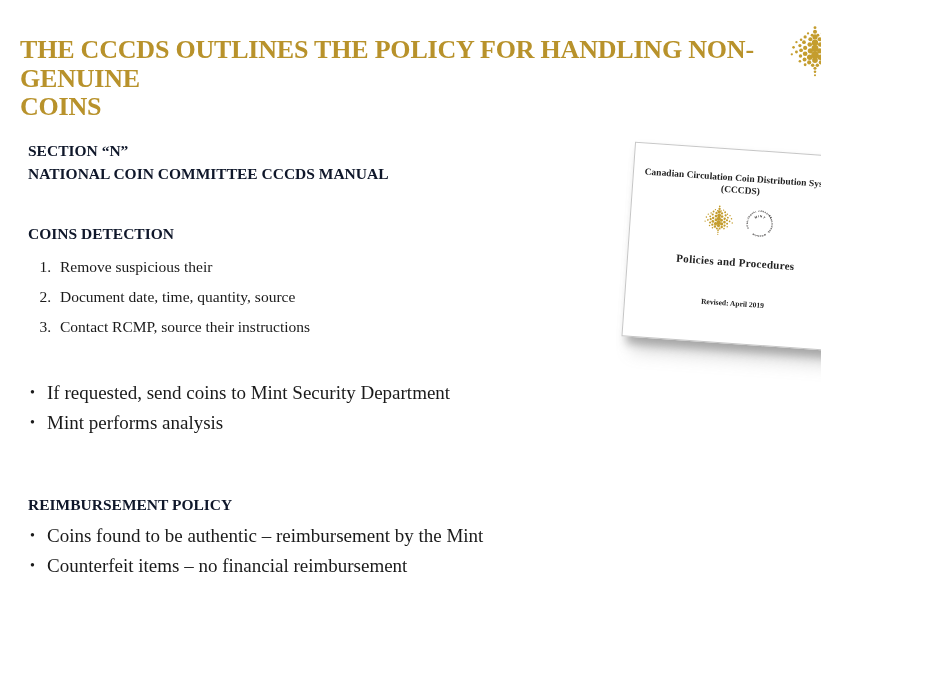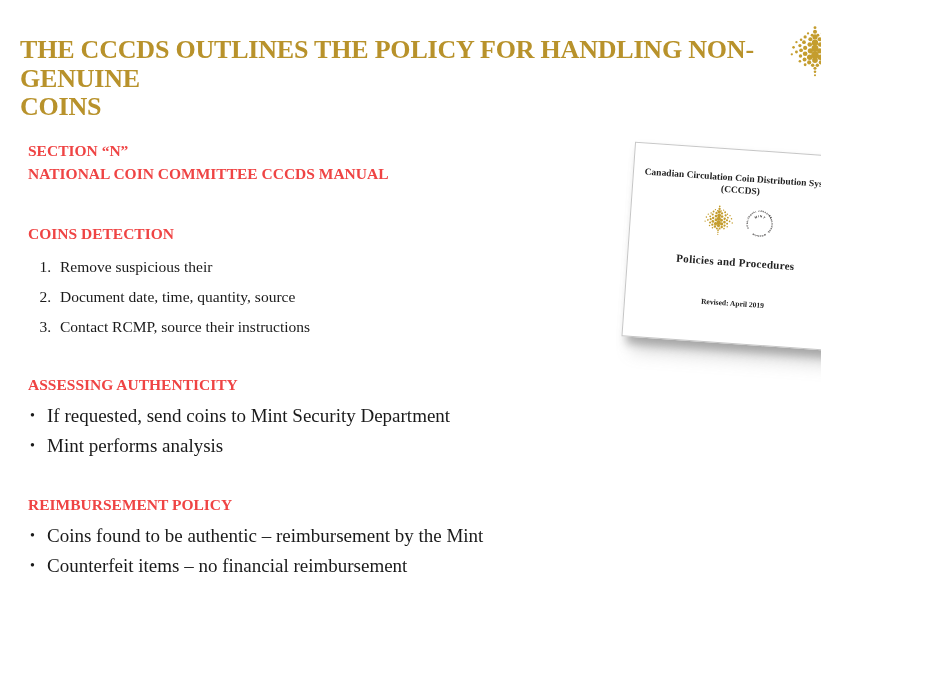--- a/index.html
+++ b/index.html
@@ -9,21 +9,21 @@
   
   .title{position:absolute;left:20px;top:36px;width:780px;
          font-size:26px;font-weight:bold;line-height:28.5px;letter-spacing:-0.2px;}
 
   
   .logo-leaf{position:absolute;left:786px;top:23px;width:58px;height:58px;}
   .logo-ring{position:absolute;left:853px;top:15px;width:73px;height:73px;}
 
   
   .sec{position:absolute;left:28px;width:640px;}
-  .sec h2{margin:0;font-size:15.5px;font-weight:bold;line-height:23px;color:#ef4444;}
+  .sec h2{margin:0;font-size:15.5px;font-weight:bold;line-height:23px;color:#0f172a;}
   .sec-manual{top:139px;}
   .sec-detection{top:222px;}
   .sec-assessing{top:373px;}
   .sec-reimb{top:493px;}
   .sec ol{margin:7px 0 0 0;padding:0 0 0 27px;font-size:15.5px;line-height:30px;}
   .sec ol li{padding-left:5px;}
   .sec ul{list-style:none;margin:5px 0 0 0;padding:0;font-size:19px;line-height:30px;}
   .sec ul li{position:relative;padding-left:19px;}
   .sec ul li::before{content:"\2022";position:absolute;left:2px;top:0;font-size:14px;}
 
@@ -154,21 +154,20 @@
   <div class="sec sec-detection">
     <h2>COINS DETECTION</h2>
     <ol>
       <li>Remove suspicious their</li>
       <li>Document date, time, quantity, source</li>
       <li>Contact RCMP, source their instructions</li>
     </ol>
   </div>
 
   <div class="sec sec-assessing">
-    <h2>ASSESSING AUTHENTICITY</h2>
     <ul>
       <li>If requested, send coins to Mint Security Department</li>
       <li>Mint performs analysis</li>
     </ul>
   </div>
 
   <div class="sec sec-reimb">
     <h2>REIMBURSEMENT POLICY</h2>
     <ul>
       <li>Coins found to be authentic – reimbursement by the Mint</li>

